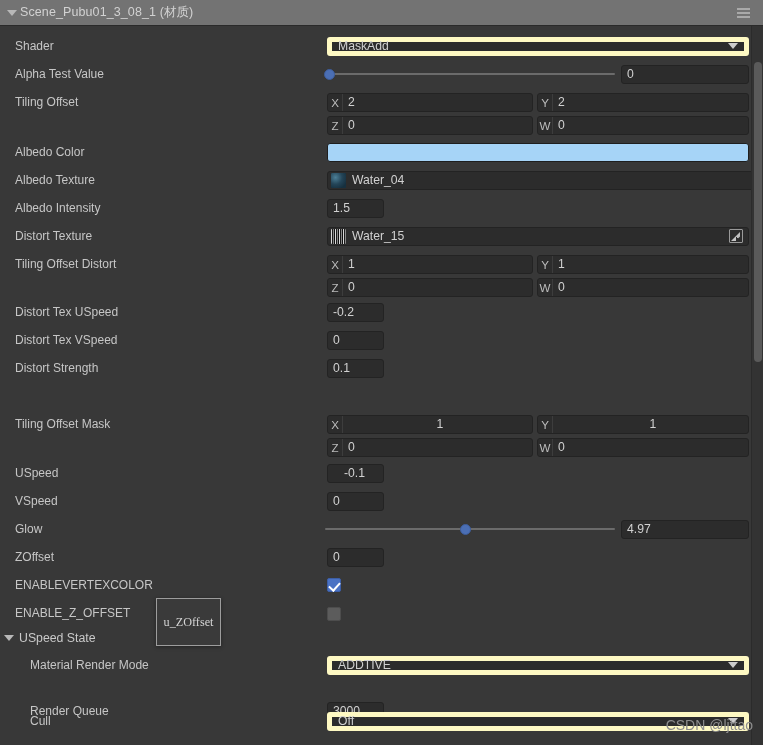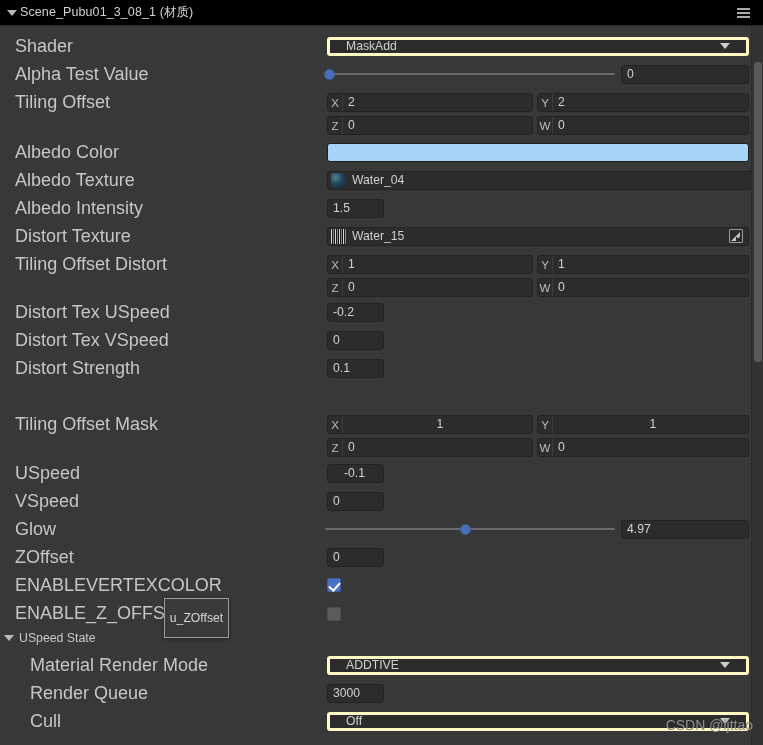--- a/index.html
+++ b/index.html
@@ -15,21 +15,21 @@
     width: 763px; height: 745px;
     background: #383838;
     color: #c4c4c4;
     font-size: 12px;
   }
 
   
   .header {
     position: absolute; left: 0; top: 0;
     width: 763px; height: 26px;
-    background: #000000;
+    background: #737373;
     border-bottom: 1px solid #2a2a2a;
     display: flex; align-items: center;
   }
   .hdr-tri {
     width: 16px; margin-left: 4px;
     display: flex; align-items: center; justify-content: center;
   }
   .tri-down {
     width: 0; height: 0;
     border-left: 5px solid transparent;
@@ -58,35 +58,35 @@
     background: #383838;
     overflow: hidden;
   }
   .row {
     position: absolute; left: 0;
     width: 751px; height: 28px;
     display: flex; align-items: center;
   }
   .lbl {
     position: absolute;
-    font-size: 18px; color: #c6c6c6;
+    font-size: 12px; color: #c6c6c6;
     white-space: nowrap;
   }
   .lbl.ind1 { left: 15px; }
   .lbl.ind2 { left: 30px; }
 
   
   .dropdown {
     position: absolute;
     height: 19px;
     background: #2c2c2c;
-    border: 3px solid #fef9c3;
+    border: 5px solid #fef9c3;
     border-radius: 3px;
     display: flex; align-items: center;
-    padding: 0 16px;
+    padding: 0 6px;
     font-size: 12.2px; color: #d0d0d0;
     cursor: pointer;
   }
   .dropdown .cap { flex: 1; white-space: nowrap; }
   .caret {
     width: 0; height: 0;
     border-left: 5px solid transparent;
     border-right: 5px solid transparent;
     border-top: 6px solid #cdcdcd;
     margin-left: 6px;
@@ -479,38 +479,38 @@
     <div class="row" style="top:545px;">
       <div class="lbl ind1">ENABLEVERTEXCOLOR</div>
       <div class="checkbox on" style="left:327px; top:7px;"></div>
     </div>
 
     <div class="row" style="top:573px;">
       <div class="lbl ind1">ENABLE_Z_OFFSET</div>
       <div class="checkbox off" style="left:327px; top:8px;"></div>
     </div>
 
-    <div class="tooltip" style="left:164px; top:572px; width:65px; height:40px;">
+    <div class="tooltip" style="left:156px; top:572px; width:65px; height:48px;font-family:Liberation Serif, serif;">
       <span>u_ZOffset</span>
     </div>
 
     <div class="foldout" style="top:601px;">
       <span class="tri"></span>
       <span class="ftitle">USpeed State</span>
     </div>
 
     <div class="row" style="top:625px;">
       <div class="lbl ind2">Material Render Mode</div>
       <div class="dropdown" style="left:327px; width:422px;">
         <span class="cap">ADDTIVE</span>
         <span class="caret"></span>
       </div>
     </div>
 
-    <div class="row" style="top:653px;">
+    <div class="row" style="top:671px;">
       <div class="lbl ind2">Render Queue</div>
       <div class="numbox" style="left:327px; width:57px;">
         <span>3000</span>
       </div>
     </div>
 
     <div class="row" style="top:681px;">
       <div class="lbl ind2">Cull</div>
       <div class="dropdown" style="left:327px; width:422px;">
         <span class="cap">Off</span>

